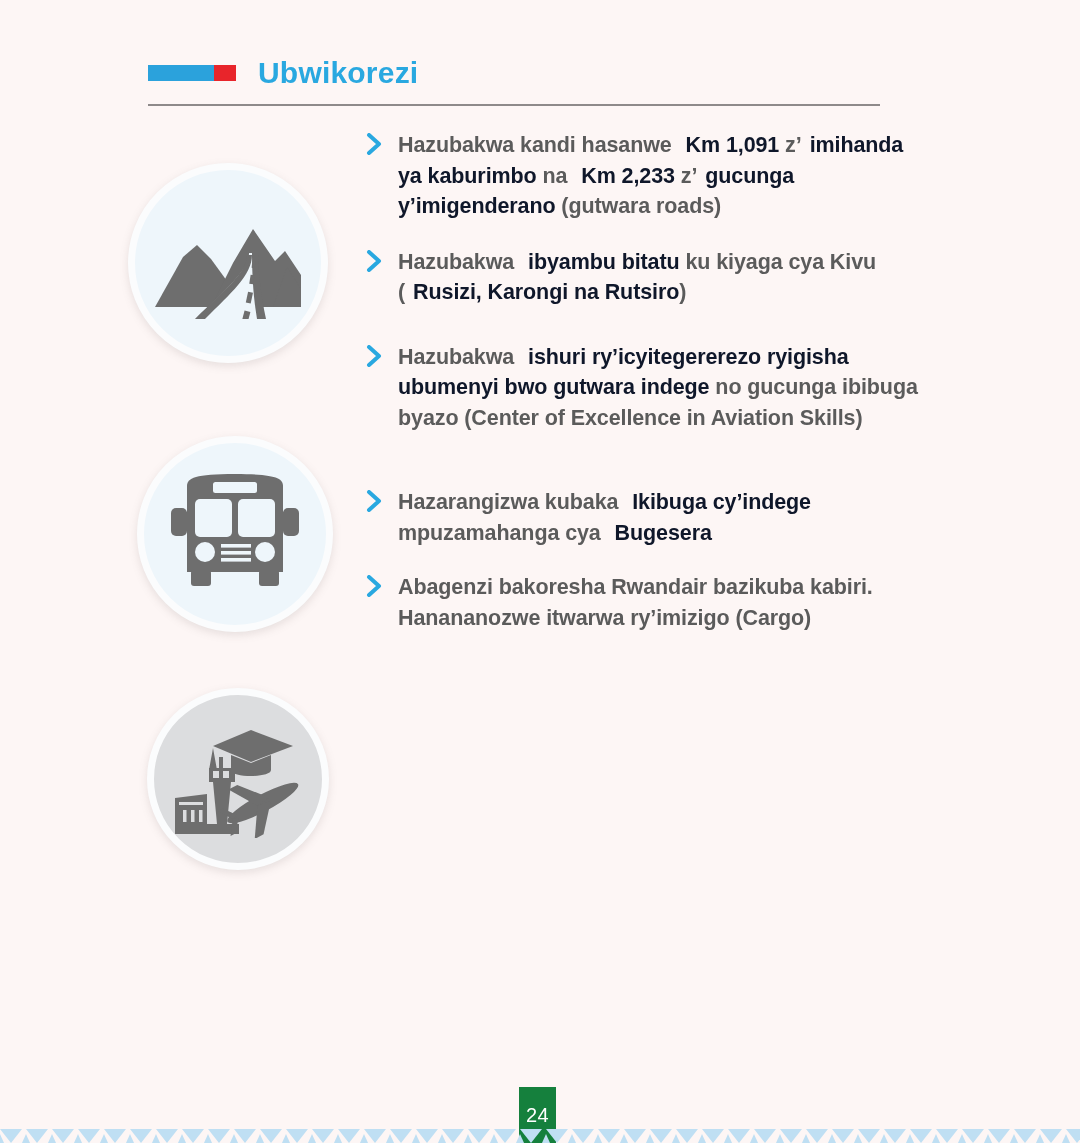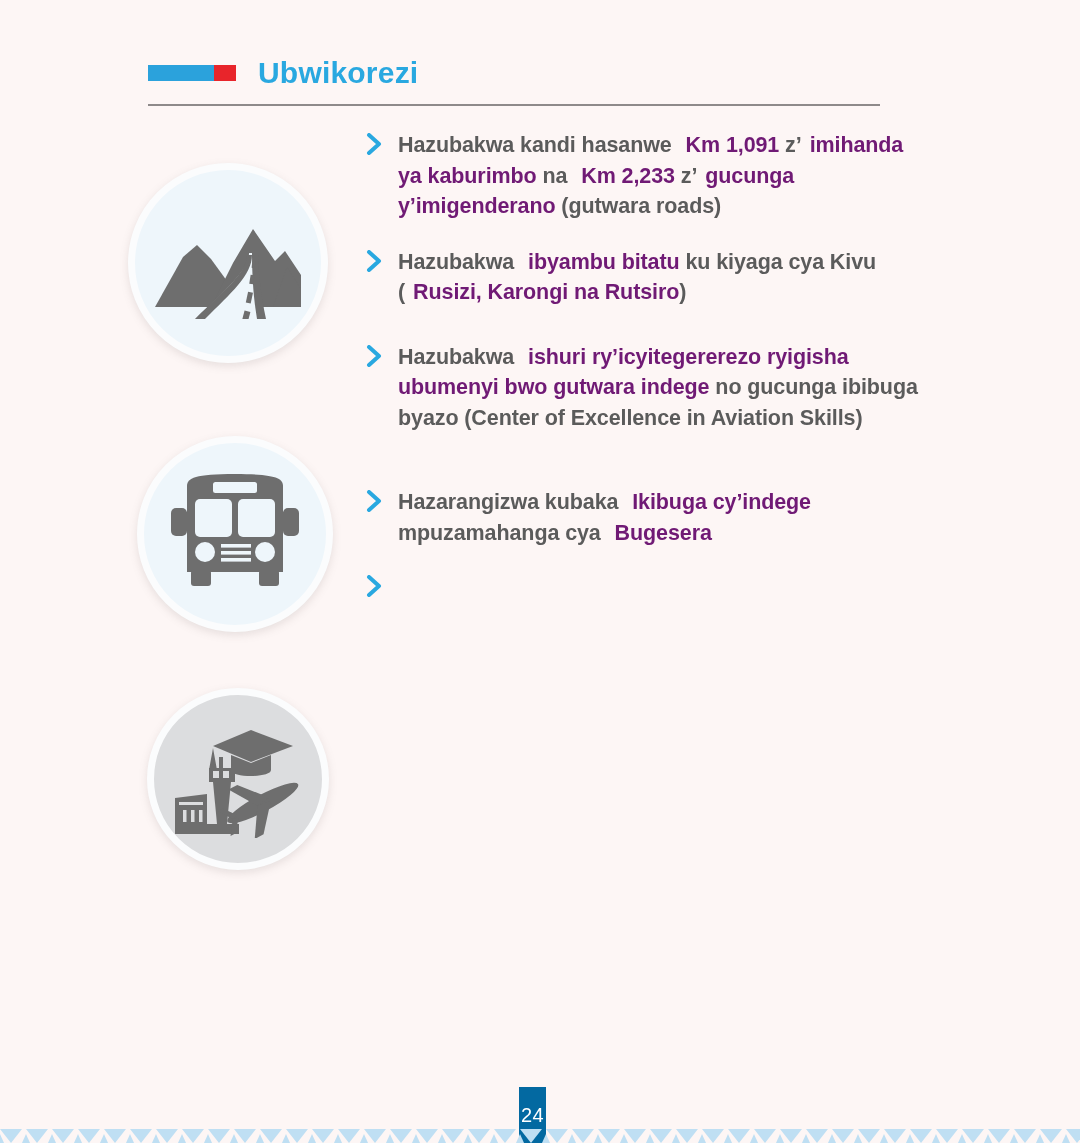--- a/index.html
+++ b/index.html
@@ -98,38 +98,38 @@
   }
   .chev {
     position: absolute;
     left: 0;
     top: 3px;
     width: 16px;
     height: 22px;
     flex: none;
   }
   .chev svg { display: block; }
-  .hl { color: #701a75; padding-left: 8px; }
+  .hl { color: #0f172a; padding-left: 8px; }
 
   
   #bullet-1 { margin-top: 0px; }
   #bullet-2 { margin-top: 25px; }
   #bullet-3 { margin-top: 25px; }
   #bullet-4 { margin-top: 54px; }
   #bullet-5 { margin-top: 34px; }
   #bullet-6 { margin-top: 24px; }
 
   
   .page-number {
     position: absolute;
     left: 519px;
     top: 1087px;
-    width: 27px;
+    width: 37px;
     height: 56px;
-    background: #0369a1;
+    background: #15803d;
     color: #ffffff;
     font-size: 20px;
     font-weight: normal;
     display: flex;
     align-items: center;
     justify-content: center;
     letter-spacing: 0.5px;
   }
   .zigzag {
     position: absolute;
@@ -270,20 +270,21 @@
     </span>
     <span class="bullet-text"><span>Hazarangizwa kubaka </span><span class="hl">Ikibuga cy’indege</span><span> mpuzamahanga cya </span><span class="hl">Bugesera</span></span>
   </div>
 
   <div class="bullet" id="bullet-6">
     <span class="chev">
       <svg width="16" height="22" viewBox="0 0 16 22" aria-hidden="true">
         <path d="M3 2 L13 11 L3 20" fill="none" stroke="#29a8e0" stroke-width="4" stroke-linecap="round" stroke-linejoin="round"></path>
       </svg>
     </span>
+    <span class="bullet-text"><span>Abagenzi bakoresha Rwandair bazikuba kabiri. Hanananozwe itwarwa ry’imizigo (Cargo)</span></span>
   </div>
 
 </div>
 
 <div class="page-number">24</div>
 
 <svg class="zigzag" viewBox="0 0 1080 20" preserveAspectRatio="none" aria-hidden="true">
   <g id="zigzag-group" fill="#bfdff3">
       <path d="M-26 6 L-4 6 L-15 20 Z"></path>
       <path d="M-4 20 L0 11 L4 20 Z"></path>

